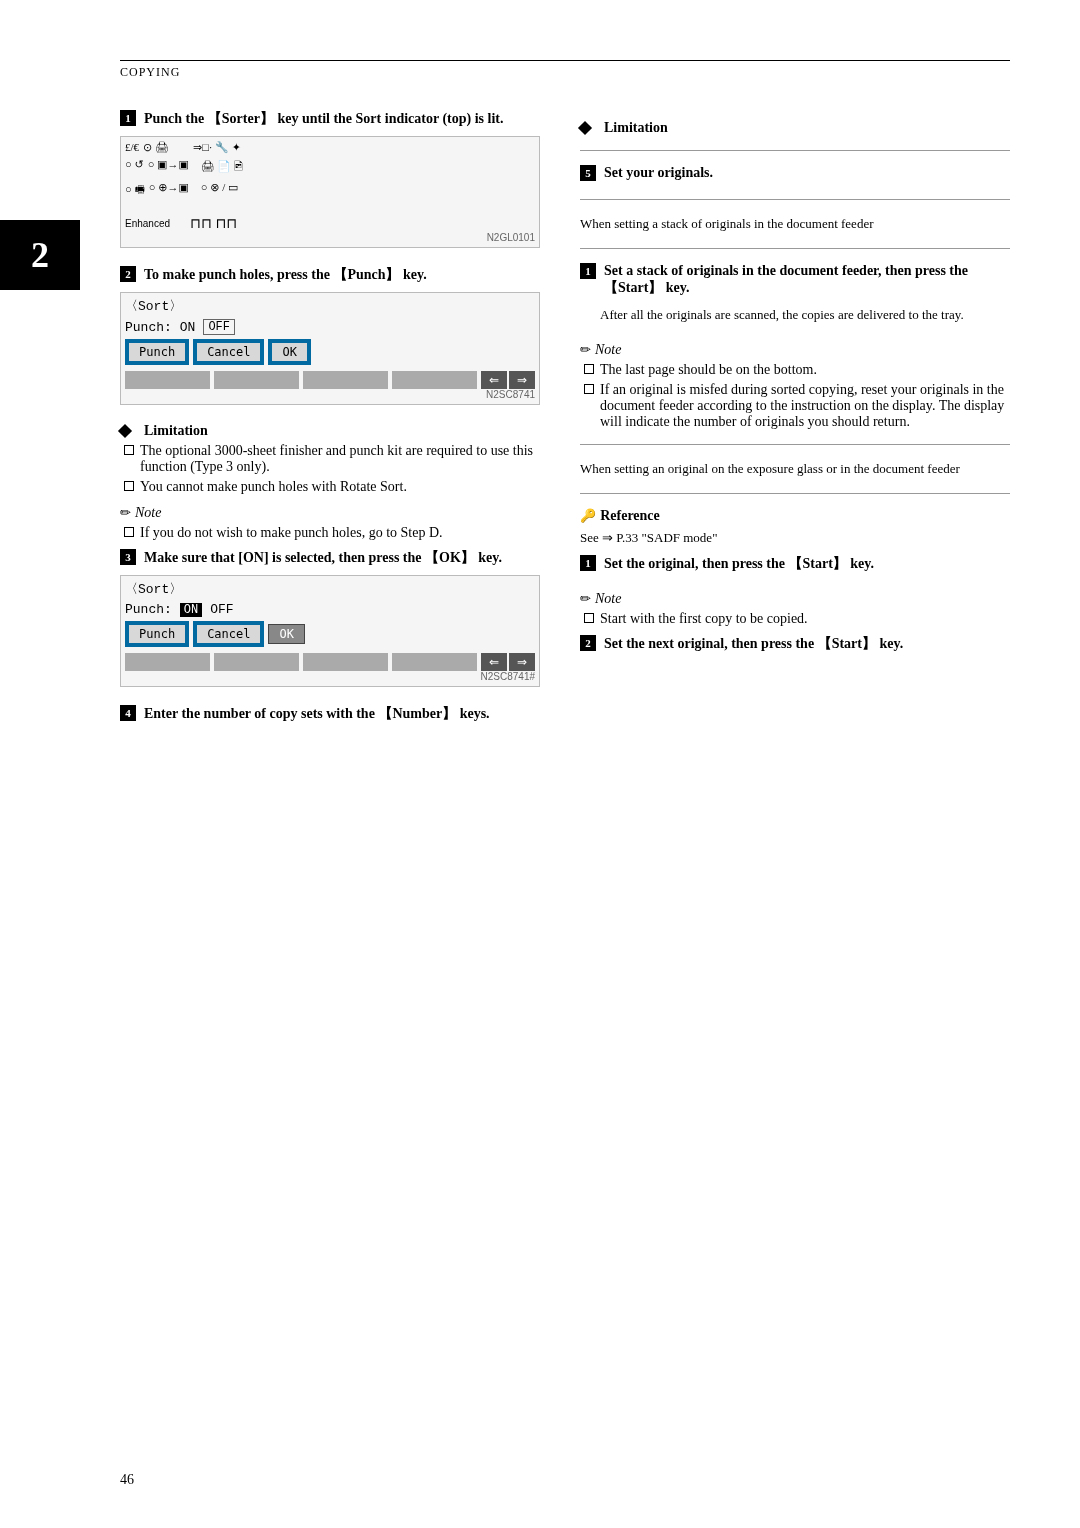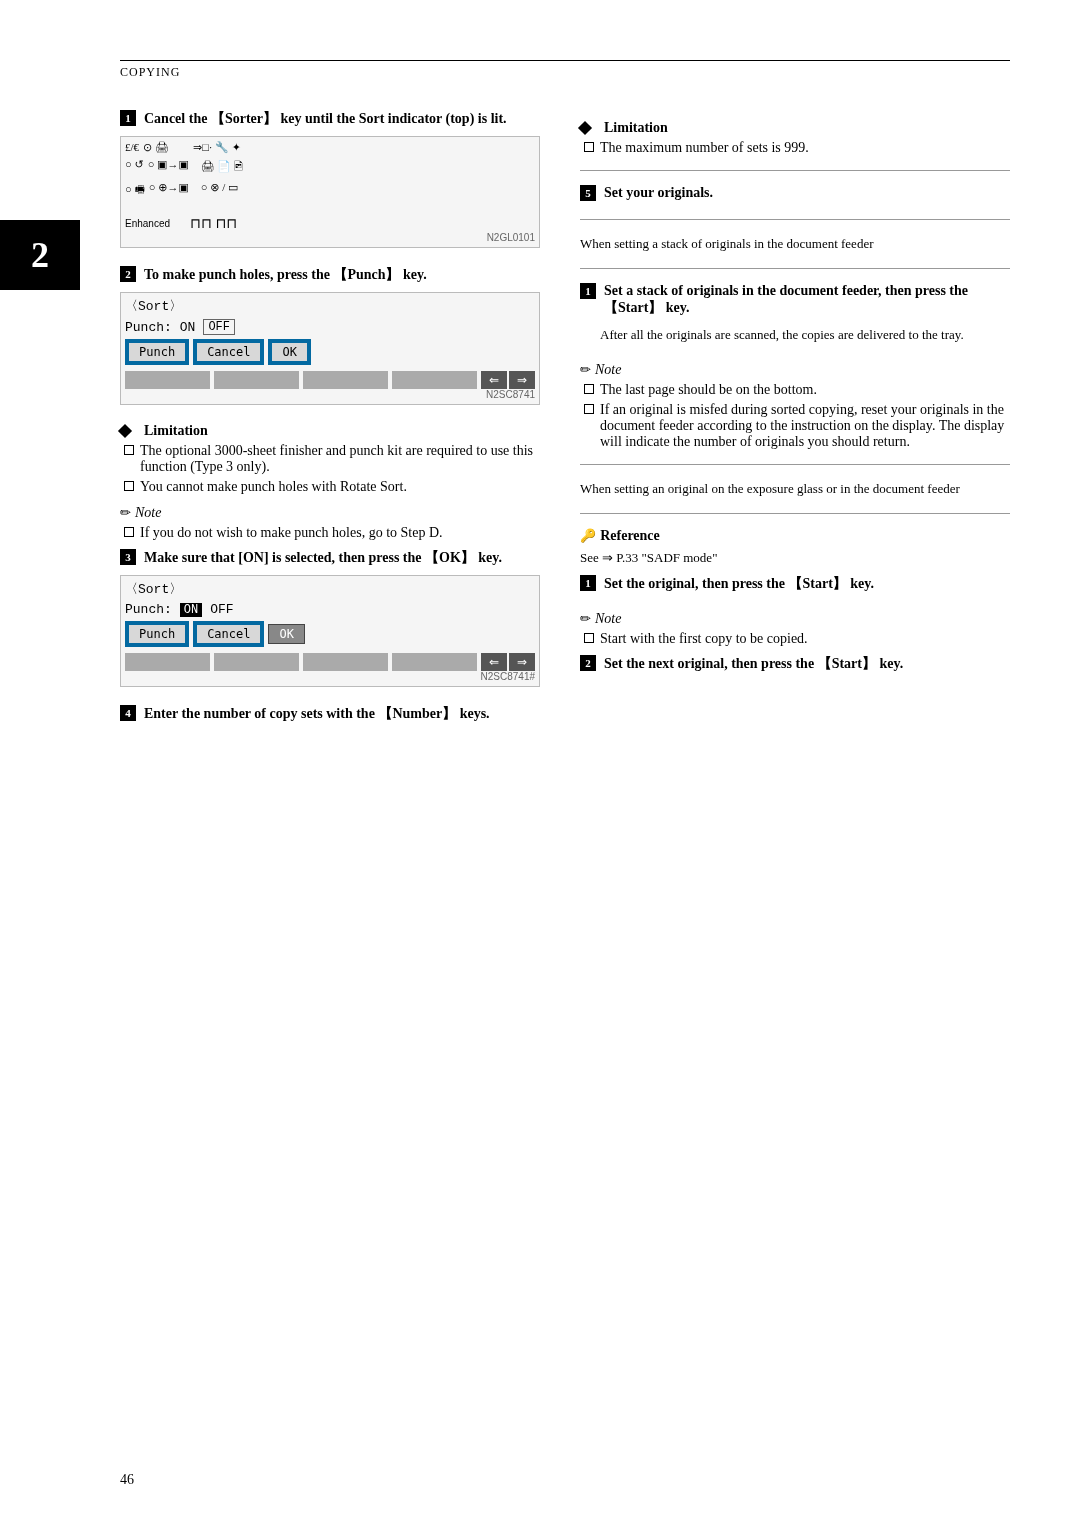--- a/index.html
+++ b/index.html
@@ -241,21 +241,21 @@
   </div>
 
   <div class="two-col">
 
     <div class="left-col">
 
       <div class="step-block">
         <div class="step-header">
           <span class="step-num-circle">1</span>
           <span>
-            <span>Cancel the</span>
+            <span>Punch the</span>
             <strong>【Sorter】</strong>
             <span>key until the</span>
             <strong>Sort indicator (top) is lit.</strong>
           </span>
         </div>
 
         <div class="img-placeholder">
           <div class="display-icons-row">
             <span>£/€</span>
             <span>⊙ 🖨</span>
@@ -394,24 +394,20 @@
 
     </div>
 
     <div class="right-col">
 
       <div class="limitation-block">
         <div class="limitation-header">
           <span style="display:inline-block;width:10px;height:10px;background:#000;transform:rotate(45deg);margin-right:6px;"></span>
           <strong>Limitation</strong>
         </div>
-        <div class="note-item">
-          <span class="checkbox"></span>
-          <span>The maximum number of sets is 999.</span>
-        </div>
       </div>
 
       <div class="section-divider"></div>
 
       <div class="step-block">
         <div class="step-header">
           <span class="step-num-circle">5</span>
           <strong>Set your originals.</strong>
         </div>
       </div>

